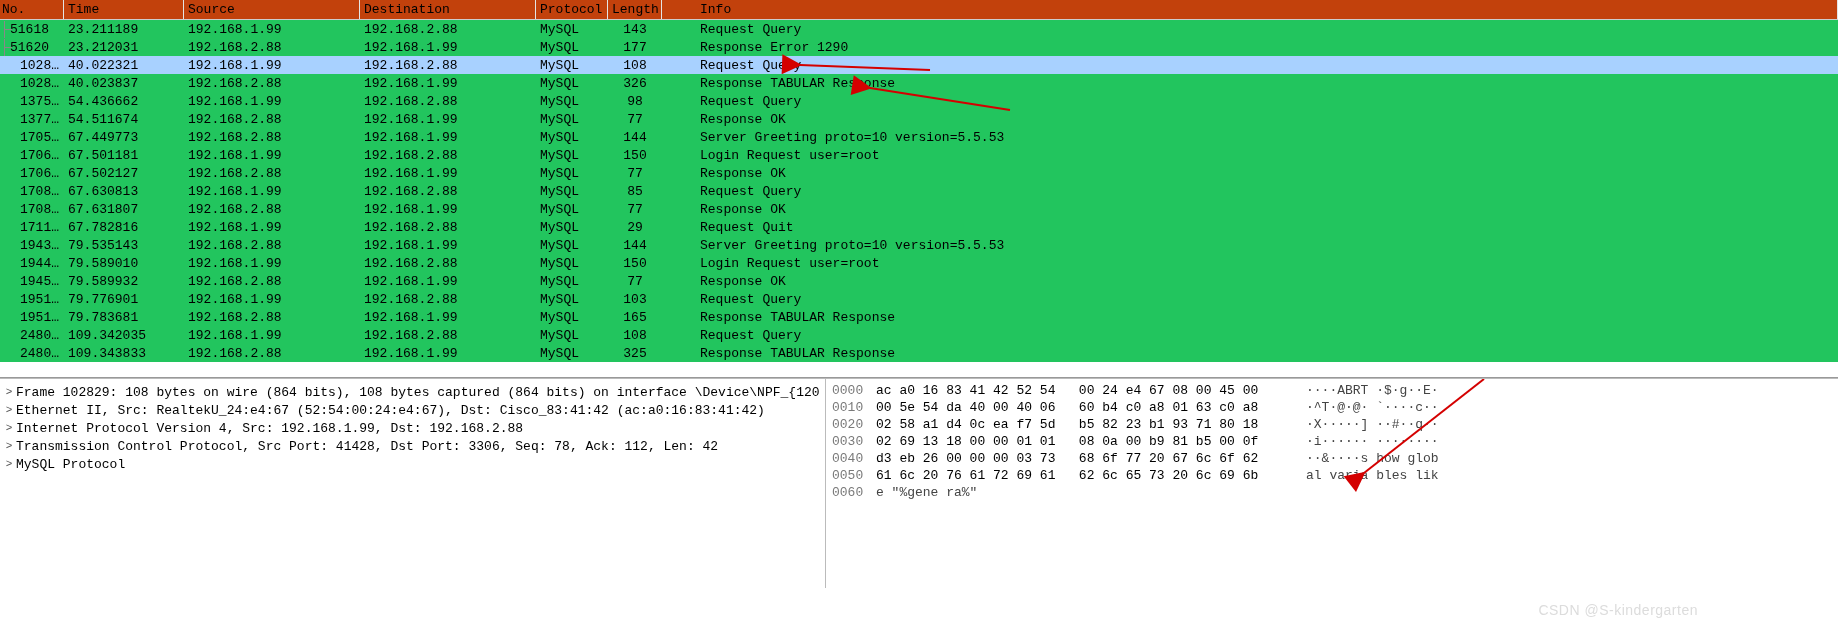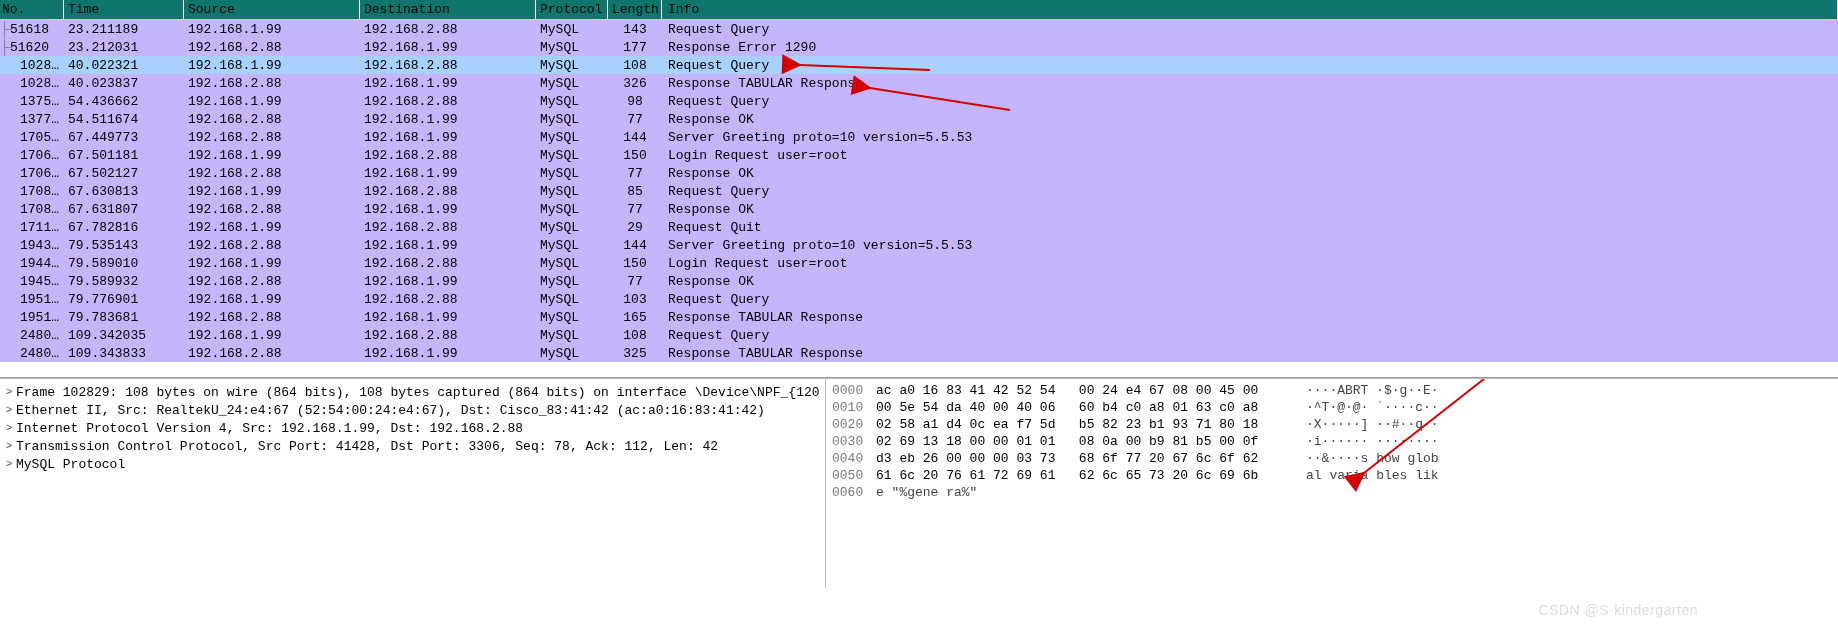--- a/index.html
+++ b/index.html
@@ -14,44 +14,44 @@
   }
   .top-pane {
     border-bottom: 1px solid #999;
     height: 378px;
     overflow: hidden;
     position: relative;
   }
   .hdr {
     display: flex;
     height: 20px;
-    background: #0f766e;
+    background: #c2410c;
     border-bottom: 1px solid #ccc;
     align-items: center;
     font-family: "SimSun","Courier New",monospace;
   }
   .hdr > div {
     padding: 2px 4px;
     border-right: 1px solid #e4e4e4;
     white-space: nowrap;
     overflow: hidden;
   }
   .col-no   { width: 64px; padding-left: 2px !important; }
   .col-time { width: 120px; }
   .col-src  { width: 176px; }
   .col-dst  { width: 176px; }
   .col-prot { width: 72px; }
   .col-len  { width: 54px; text-align: center; }
-  .col-info { flex: 1; padding-left: 6px !important; }
+  .col-info { flex: 1; padding-left: 6px !important; margin-left: 32px; }
   .rows { }
   .row {
     display: flex;
     height: 18px;
     align-items: center;
-    background: #c4b5fd;
+    background: #22c55e;
     cursor: default;
   }
   .row.selected { background: #a8d1ff; }
   .row > div {
     padding: 1px 4px;
     white-space: nowrap;
     overflow: hidden;
     font-family: "Courier New", monospace;
   }
   .row .col-no { padding-left: 20px !important; }

